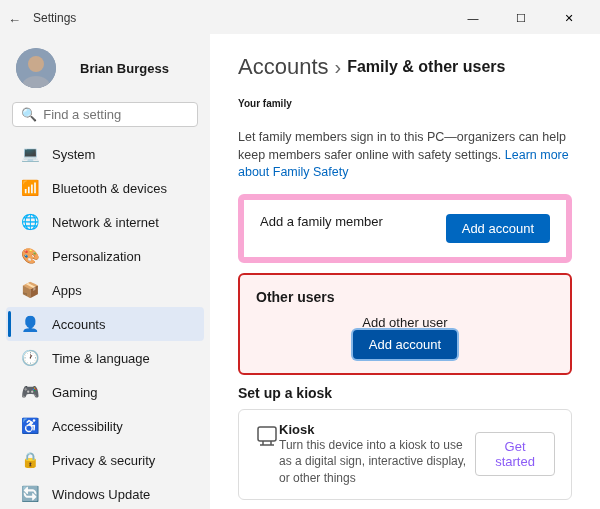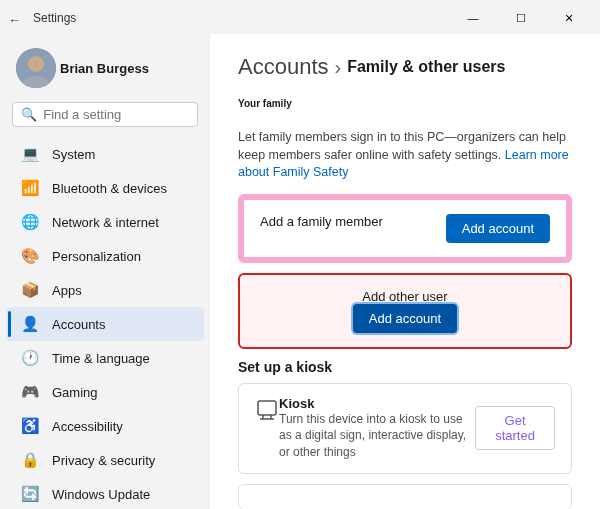--- a/index.html
+++ b/index.html
@@ -60,21 +60,21 @@
       background: #f3f3f3;
       flex-shrink: 0;
       display: flex;
       flex-direction: column;
       padding-top: 4px;
       overflow-y: auto;
     }
     .user-profile {
       display: flex;
       align-items: center;
-      gap: 4px;
+      gap: 24px;
       padding: 10px 16px 14px 16px;
     }
     .user-name {
       font-size: 13px;
       font-weight: 600;
       color: #1a1a1a;
     }
 
     .search-box {
       margin: 0 12px 10px 12px;
@@ -412,20 +412,21 @@
         <span>Let family members sign in to this PC—organizers can help keep members safer online with safety settings.</span>
         <a class="learn-more">Learn more about Family Safety</a>
       </div>
       <div class="card">
         <span class="card-label">Add a family member</span>
         <button class="btn-primary">Add account</button>
       </div>
     </div>
 
     <div class="section-header-highlighted">
+      <div class="other-users-title">Other users</div>
       <div class="other-users-row">
         <span class="card-label">Add other user</span>
         <button class="btn-primary-active">Add account</button>
       </div>
     </div>
 
     <div class="kiosk-section">
       <div class="kiosk-title">Set up a kiosk</div>
       <div class="kiosk-card">
         <div class="kiosk-info">

